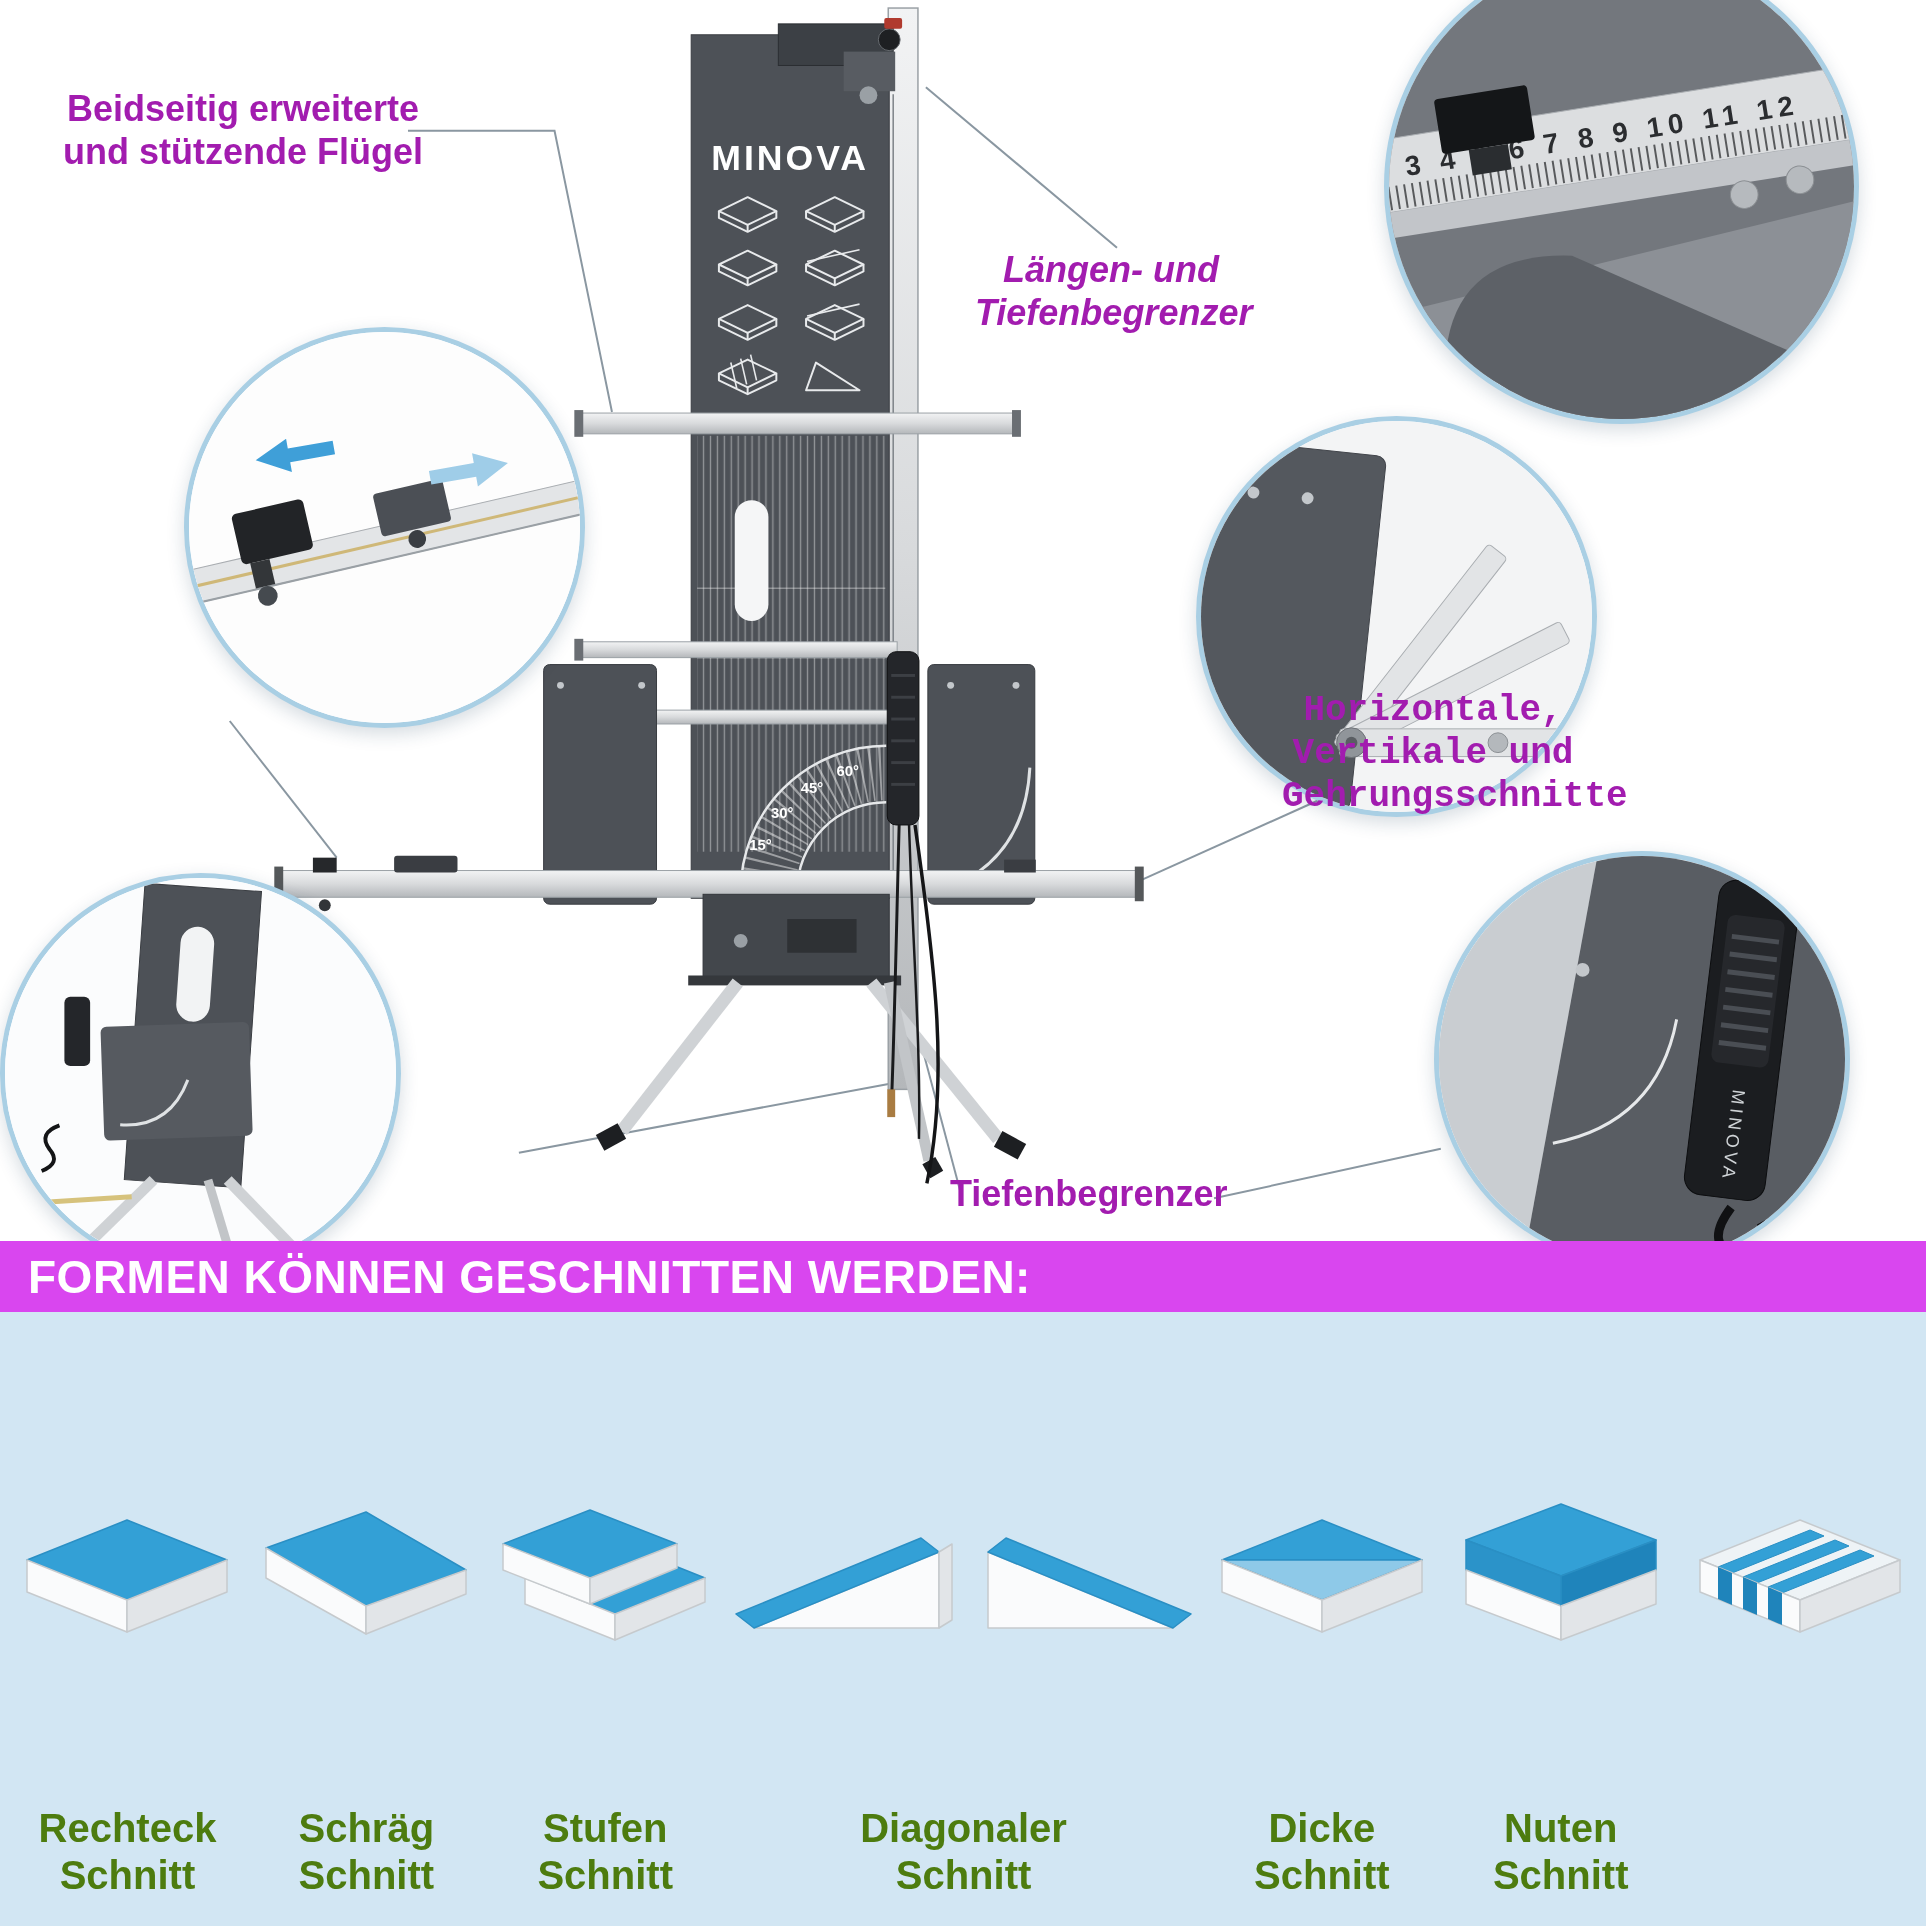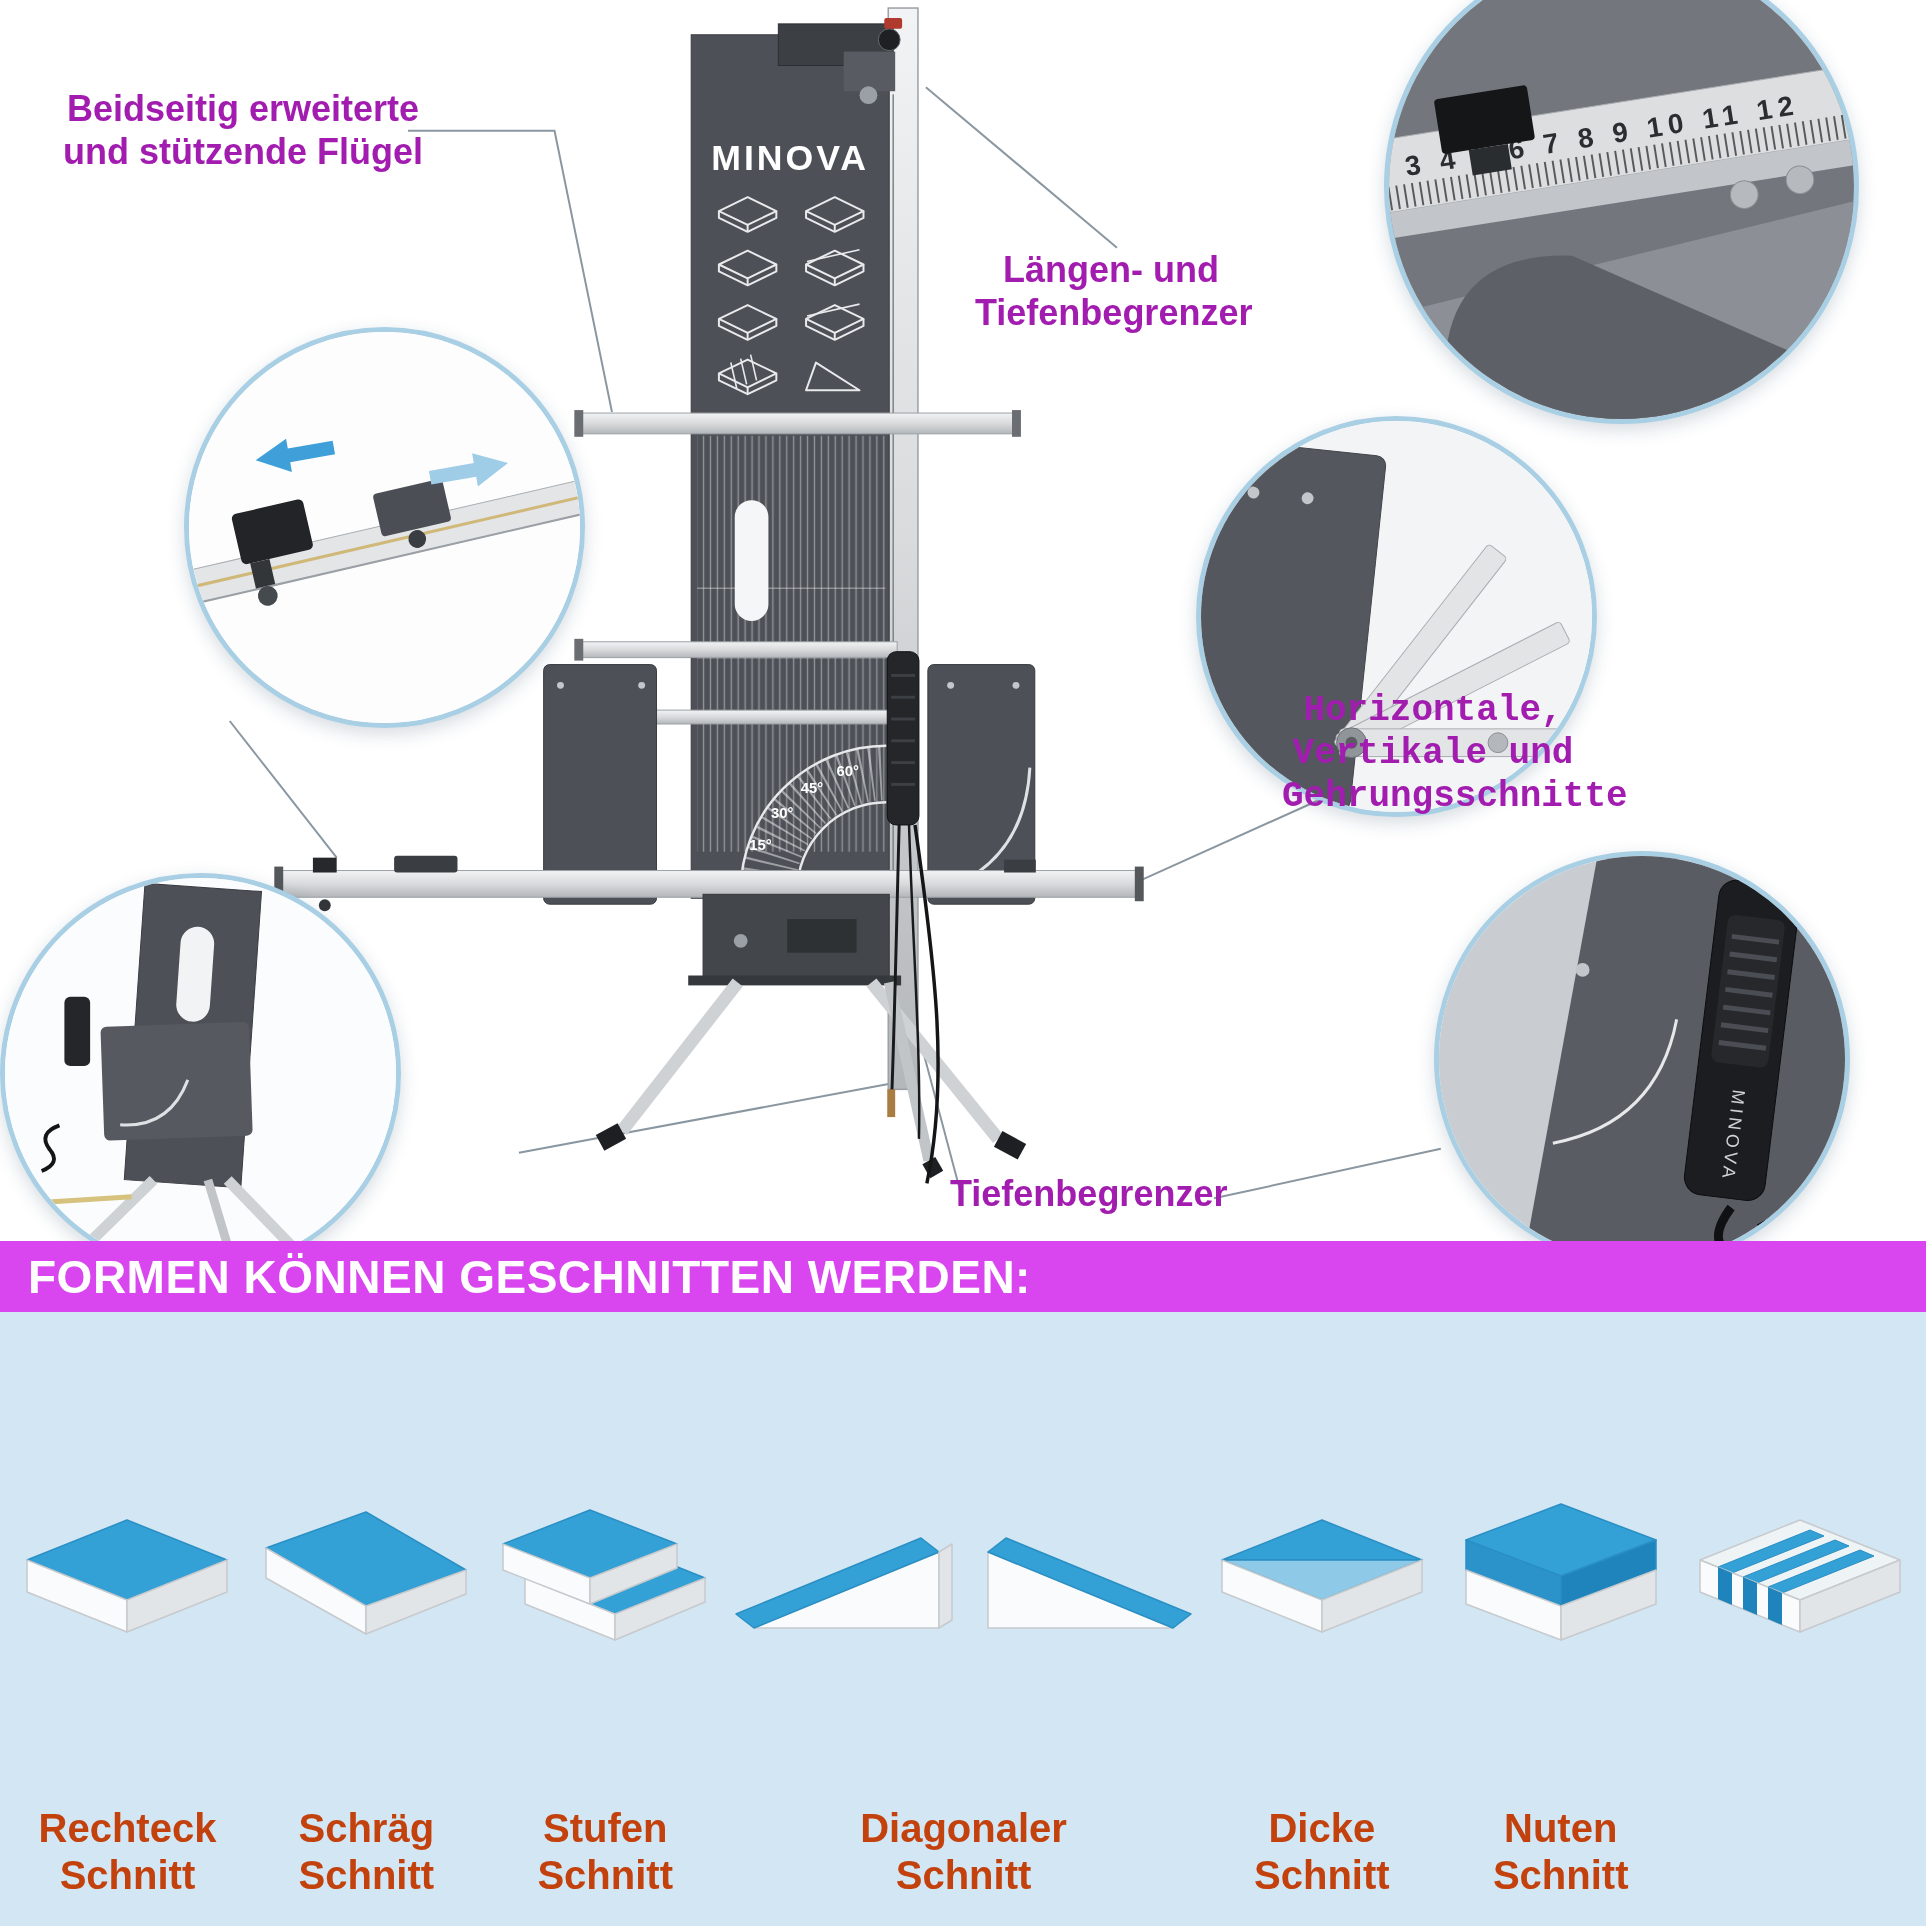--- a/index.html
+++ b/index.html
@@ -14,34 +14,34 @@
   .inset svg { display:block; }
   .inset-ruler  { left:1384px; top:-51px;  width:475px; height:475px; }
   .inset-slider { left:184px;  top:327px;  width:401px; height:401px; }
   .inset-swing  { left:1196px; top:416px;  width:401px; height:401px; }
   .inset-rear   { left:0px;    top:873px;  width:401px; height:401px; }
   .inset-power  { left:1434px; top:851px;  width:416px; height:416px; }
 
   .callout { position:absolute; z-index:4; color:#a21caf; font-weight:bold;
              white-space:pre-line; text-align:center; line-height:1.2; font-size:36px; }
   .co-wings  { left:50px;   top:87px;   width:386px; }
-  .co-length { left:975px;  top:248px;  width:272px; }
+  .co-length { left:975px;  top:248px;  width:272px;font-style:italic; }
   .co-limit  { left:54px;   top:636px;  width:243px; }
   .co-cuts   { left:1282px; top:689px;  width:302px;font-family:Liberation Mono, monospace; }
   .co-foot   { left:366px;  top:1117px; width:198px; text-align:left; }
   .co-power  { left:950px;  top:1172px; width:272px; }
 
   .band { position:absolute; left:0; top:1241px; width:1927px; height:686px;
           background:#d2e6f3; display:flex; flex-direction:column; z-index:5; }
   .band-header { height:71px; background:#d946ef; color:#fff; display:flex; align-items:center;
                  padding-left:28px; font-size:46px; font-weight:bold; letter-spacing:0.5px; }
   .shapes-row { flex:1; display:flex; align-items:center; padding:18px 8px 0 8px; }
   .shape-cell { flex:1; display:flex; justify-content:center; align-items:center; }
   .labels-row { display:grid; grid-template-columns:1fr 1fr 1fr 2fr 1fr 1fr 1fr;
-                padding:0 8px 28px 8px; color:#c2410c; font-weight:bold; font-size:40px;
+                padding:0 8px 28px 8px; color:#4d7c0f; font-weight:bold; font-size:40px;
                 text-align:center; white-space:pre-line; line-height:1.18; }
 </style>
 </head>
 <body>
 
 <div class="page">
 
   <div class="top-section">
 
     <svg class="machine-svg" width="1927" height="1241" viewBox="0 0 1946 1253">

